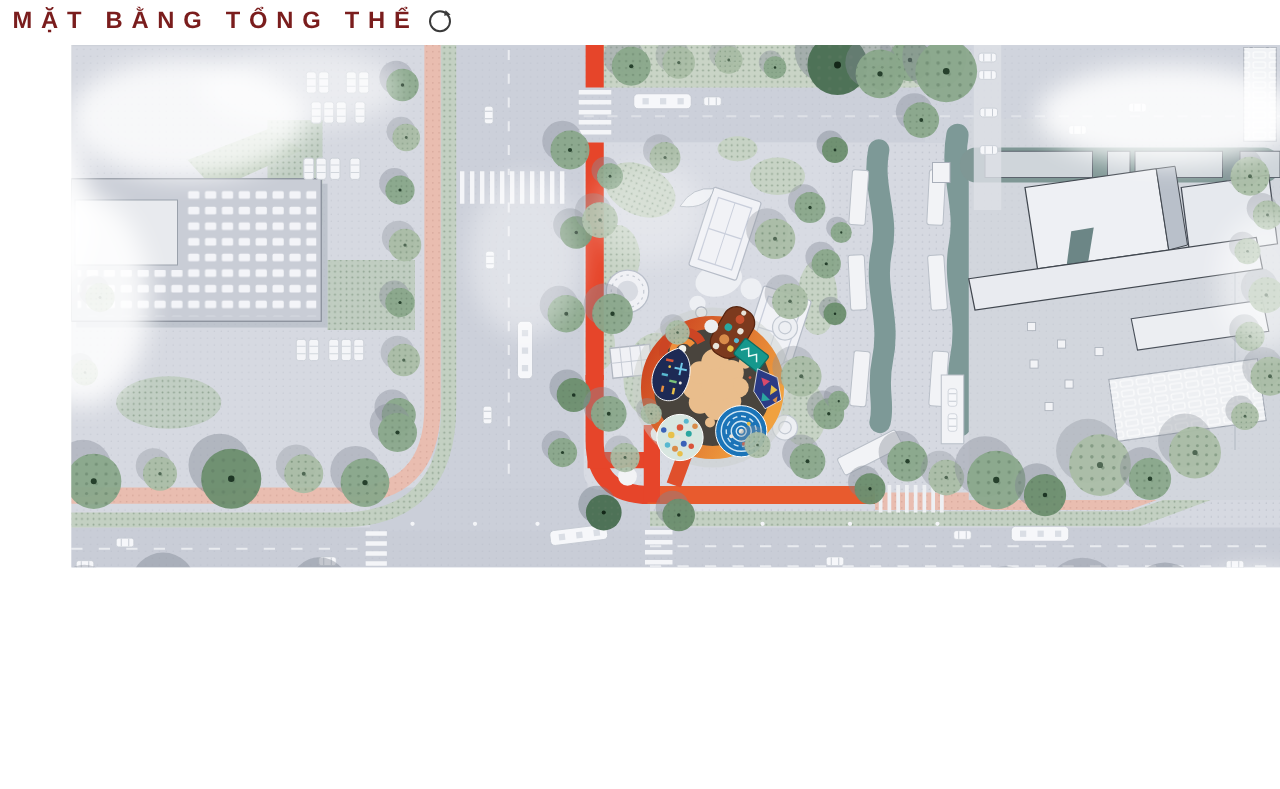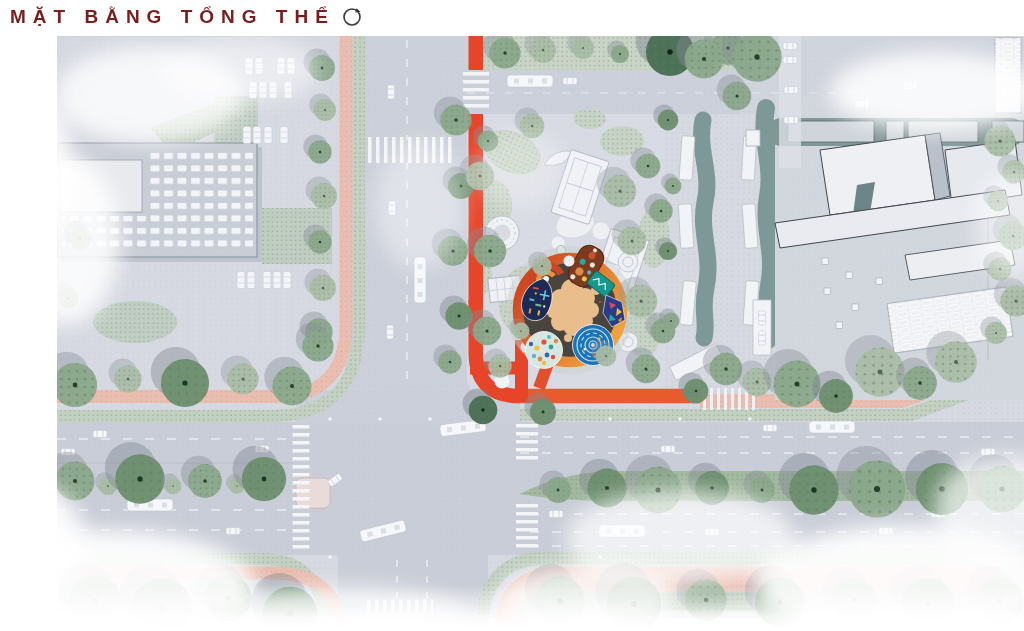--- a/index.html
+++ b/index.html
@@ -1,16 +1,16 @@
 <!DOCTYPE html>
 <html style="--title-color: #7a1d1d; --page-bg: #ffffff; --accent-red: #e6452a; --ring-orange: #ef8d35; --sidewalk-pink: #e9bdb0; --verge-green: #c3d0c2; --median-green: #a2b89f; --tree-green: #8aa88b; --road-gray: #c9cdd7; --block-gray: #d6d9e1; --building-light: #eceef2; --strip-teal: #7d9997; --pool-blue: #1b74b8;"><head>
 <meta charset="utf-8">
 <style>
   html,body{margin:0;padding:0;background:#ffffff;}
-  .page{position:relative;width:1024px;height:631px;background:var(--page-bg,#fff);overflow:hidden;
+  .page{position:relative;width:1024px;height:454px;background:var(--page-bg,#fff);overflow:hidden;
         font-family:"Liberation Sans","DejaVu Sans",sans-serif;}
   .hdr{position:absolute;top:5px;left:10px;display:flex;align-items:center;gap:6px;z-index:5;}
   .hdr h1{margin:0;font-size:19px;font-weight:800;letter-spacing:7px;color:var(--title-color,#7a1d1d);
           white-space:nowrap;}
   .hdr svg{display:block;}
   #plan{position:absolute;left:0;top:0;width:1024px;height:631px;}
 </style>
 </head>
 <body>
 

